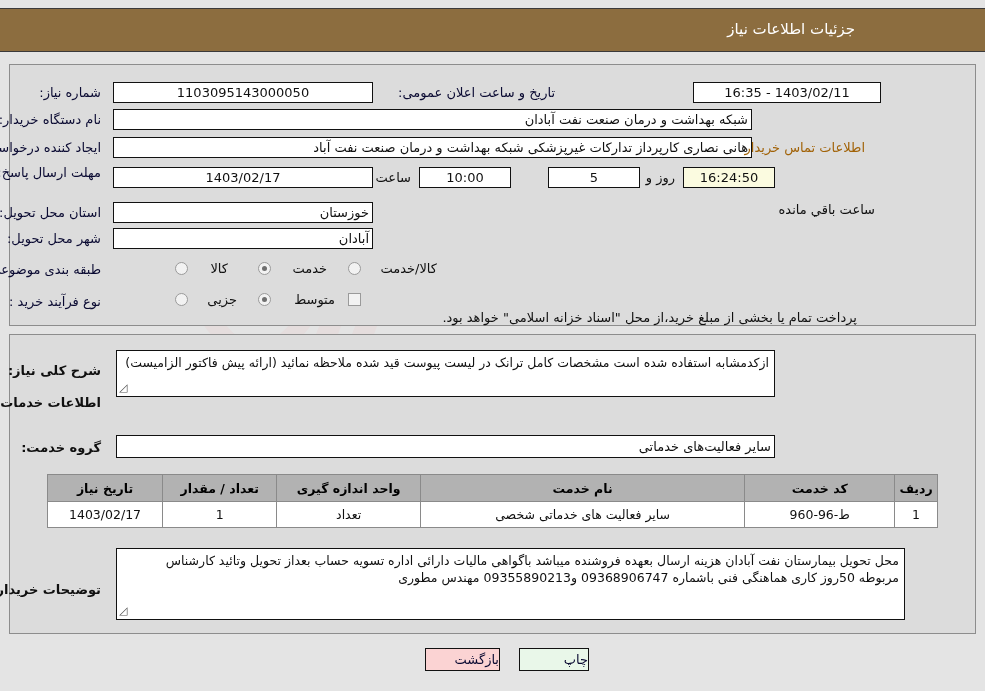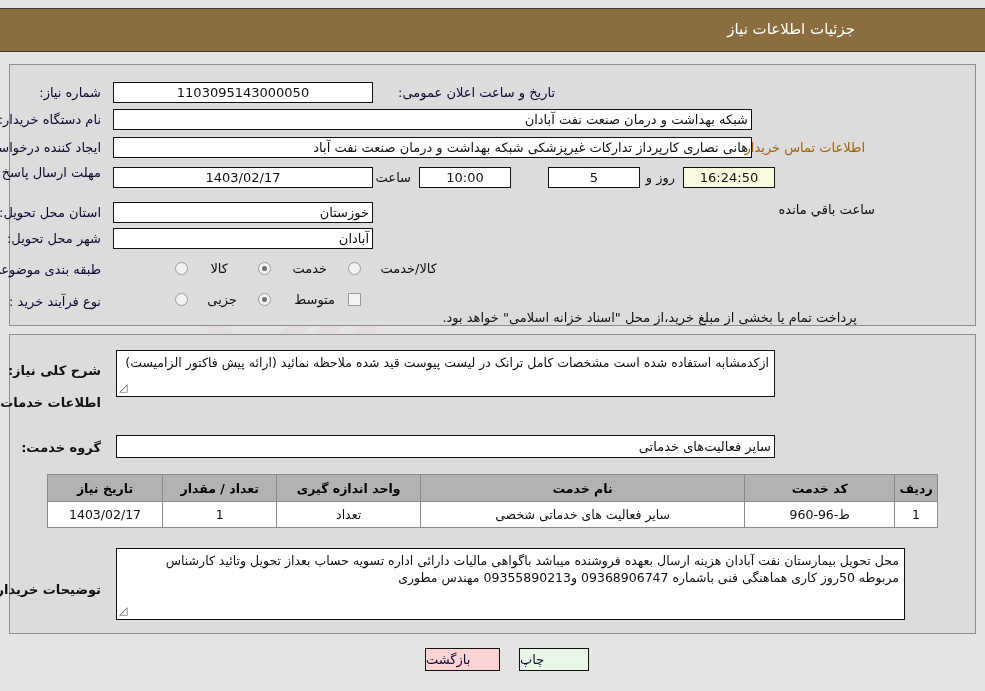--- a/index.html
+++ b/index.html
@@ -190,21 +190,21 @@
   }
 
   
   .btn {
     position: absolute;
     height: 23px;
     border: 1px solid #111111;
     box-sizing: border-box;
     font-size: 13px;
     color: #0a0a32;
-    text-align: left;
+    text-align: right;
     line-height: 21px;
     cursor: pointer;
     z-index: 4;
   }
   #btn-print  { left: 519px; top: 648px; width: 70px; background: #e9f7e9; }
   #btn-back   { left: 425px; top: 648px; width: 75px; background: #fbd3d3; }
 </style>
 </head>
 <body>
 
@@ -228,20 +228,21 @@
   <div class="titlebar">
     <div class="t">جزئیات اطلاعات نیاز</div>
   </div>
 
   <div class="panel" id="panel-top"></div>
 
   <div class="lbl" style="right:884px; top:85px;">شماره نیاز:</div>
   <div class="fld center" style="right:612px; top:82px; width:260px;">1103095143000050</div>
 
   <div class="lbl" style="right:430px; top:85px;">تاریخ و ساعت اعلان عمومی:</div>
+  <div class="fld center" style="right:104px; top:82px; width:188px;">1403/02/11 - 16:35</div>
 
   <div class="lbl" style="right:884px; top:112px;">نام دستگاه خریدار:</div>
   <div class="fld right" style="right:233px; top:109px; width:639px;">شبکه بهداشت و درمان صنعت نفت آبادان</div>
 
   <div class="lbl" style="right:884px; top:140px;">ایجاد کننده درخواست:</div>
   <div class="fld right" style="right:233px; top:137px; width:639px;">هانی نصاری کارپرداز تدارکات غیرپزشکی شبکه بهداشت و درمان صنعت نفت آباد</div>
   <div class="link" style="right:120px; top:140px;">اطلاعات تماس خریدار</div>
 
   <div class="lbl" style="right:884px; top:165px; width:92px;">مهلت ارسال پاسخ: تا تاریخ:</div>
   <div class="fld center" style="right:612px; top:167px; width:260px;">1403/02/17</div>

